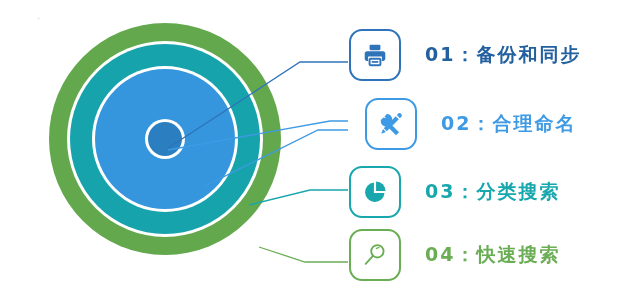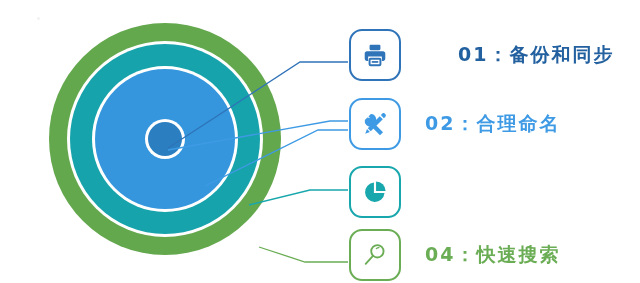--- a/index.html
+++ b/index.html
@@ -72,22 +72,22 @@
     pointer-events: none;
   }
 
   
   .item {
     position: absolute;
     display: flex;
     align-items: center;
     height: 56px;
   }
-  .item-1 { left: 349px; top: 27px; gap: 33px; }
-  .item-2 { left: 349px; top: 96px; }
+  .item-1 { left: 349px; top: 27px; }
+  .item-2 { left: 365px; top: 96px; }
   .item-3 { left: 349px; top: 164px; }
   .item-4 { left: 349px; top: 227px; text-align: right; }
 
   .icon-box {
     width: 52px;
     height: 52px;
     border-radius: 13px;
     border: 2px solid #3d7ebd;
     background: #ffffff;
     display: flex;
@@ -186,20 +186,21 @@
 
   <div class="item item-3">
     <div class="icon-box">
       <span>
         <svg width="26" height="26" viewBox="0 0 24 24" fill="#18a7ac">
           <path d="M11 3.2A9 9 0 1 0 20.8 13H11z"></path>
           <path d="M13 2.2V11h8.8A9 9 0 0 0 13 2.2z"></path>
         </svg>
       </span>
     </div>
+    <div class="label label-3">03：分类搜索</div>
   </div>
 
   <div class="item item-4">
     <div class="icon-box">
       <span>
         <svg width="26" height="26" viewBox="0 0 24 24" fill="none" stroke="#6aad54" stroke-width="1.7" stroke-linecap="round">
           <circle cx="14.2" cy="8.6" r="5.7"></circle>
           <line x1="10.1" y1="12.8" x2="3.4" y2="20.2"></line>
           <path d="M15.6 5.1a3.6 3.6 0 0 0-2.4 1.0" stroke-width="1.2"></path>
         </svg>

